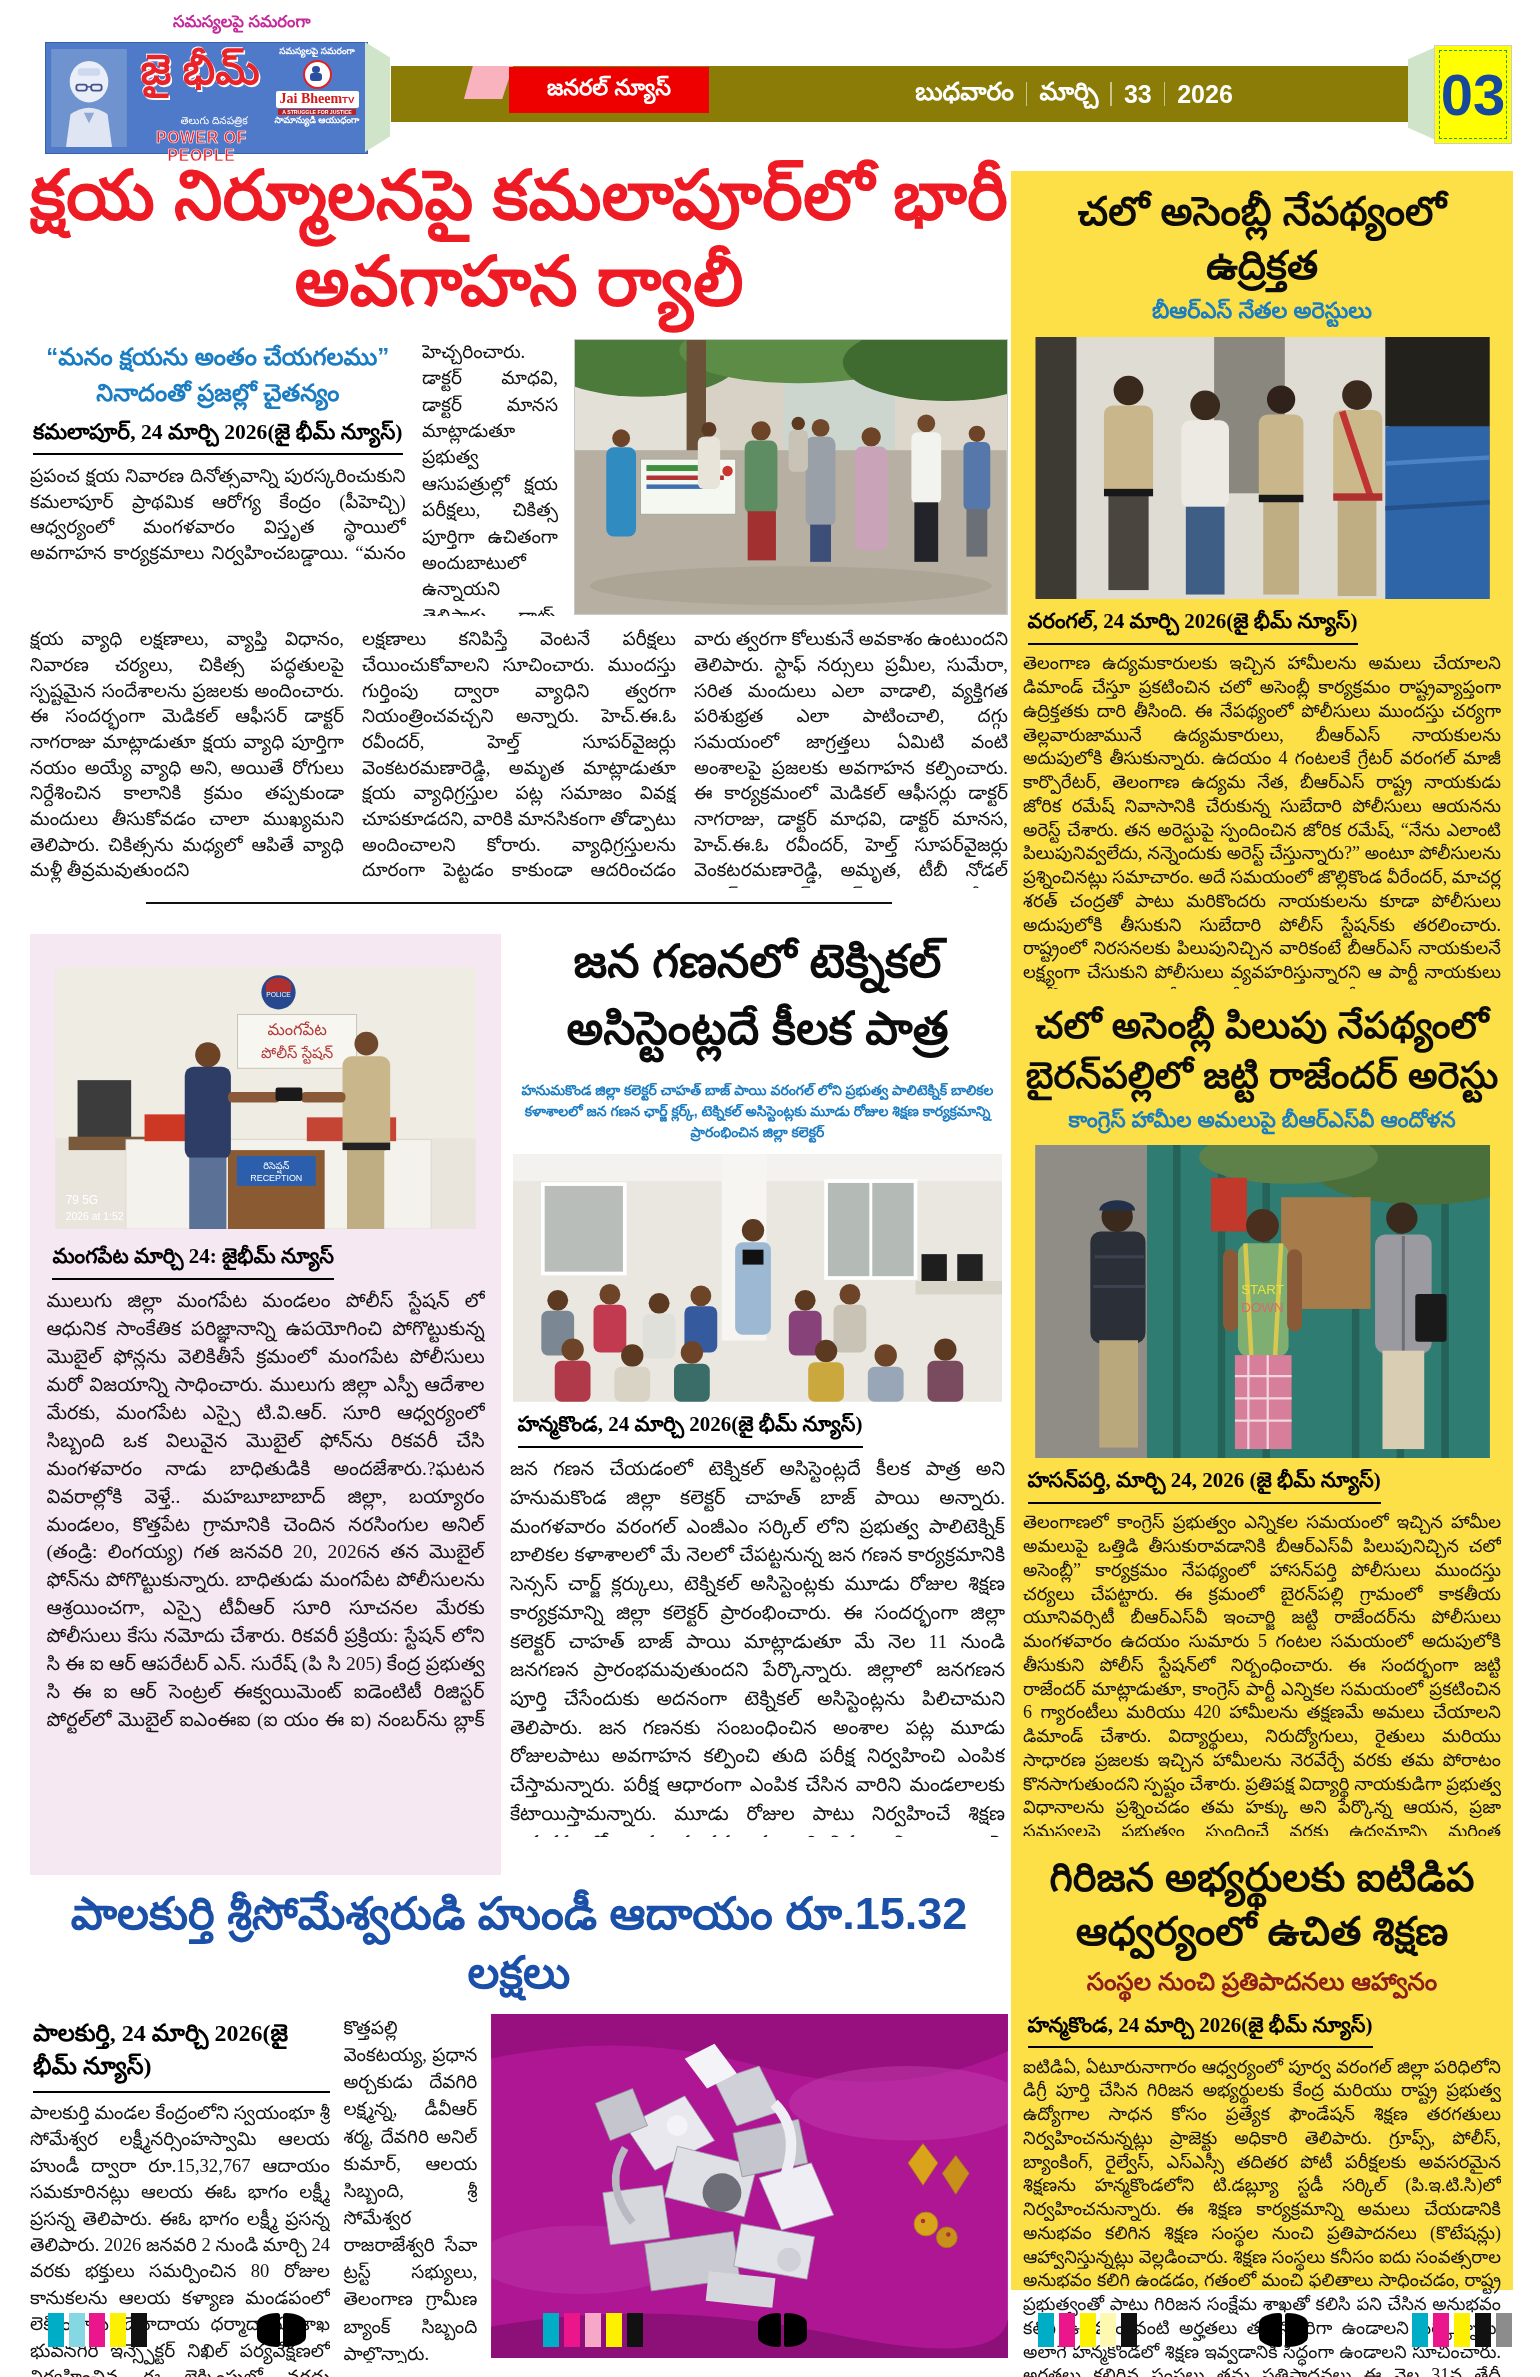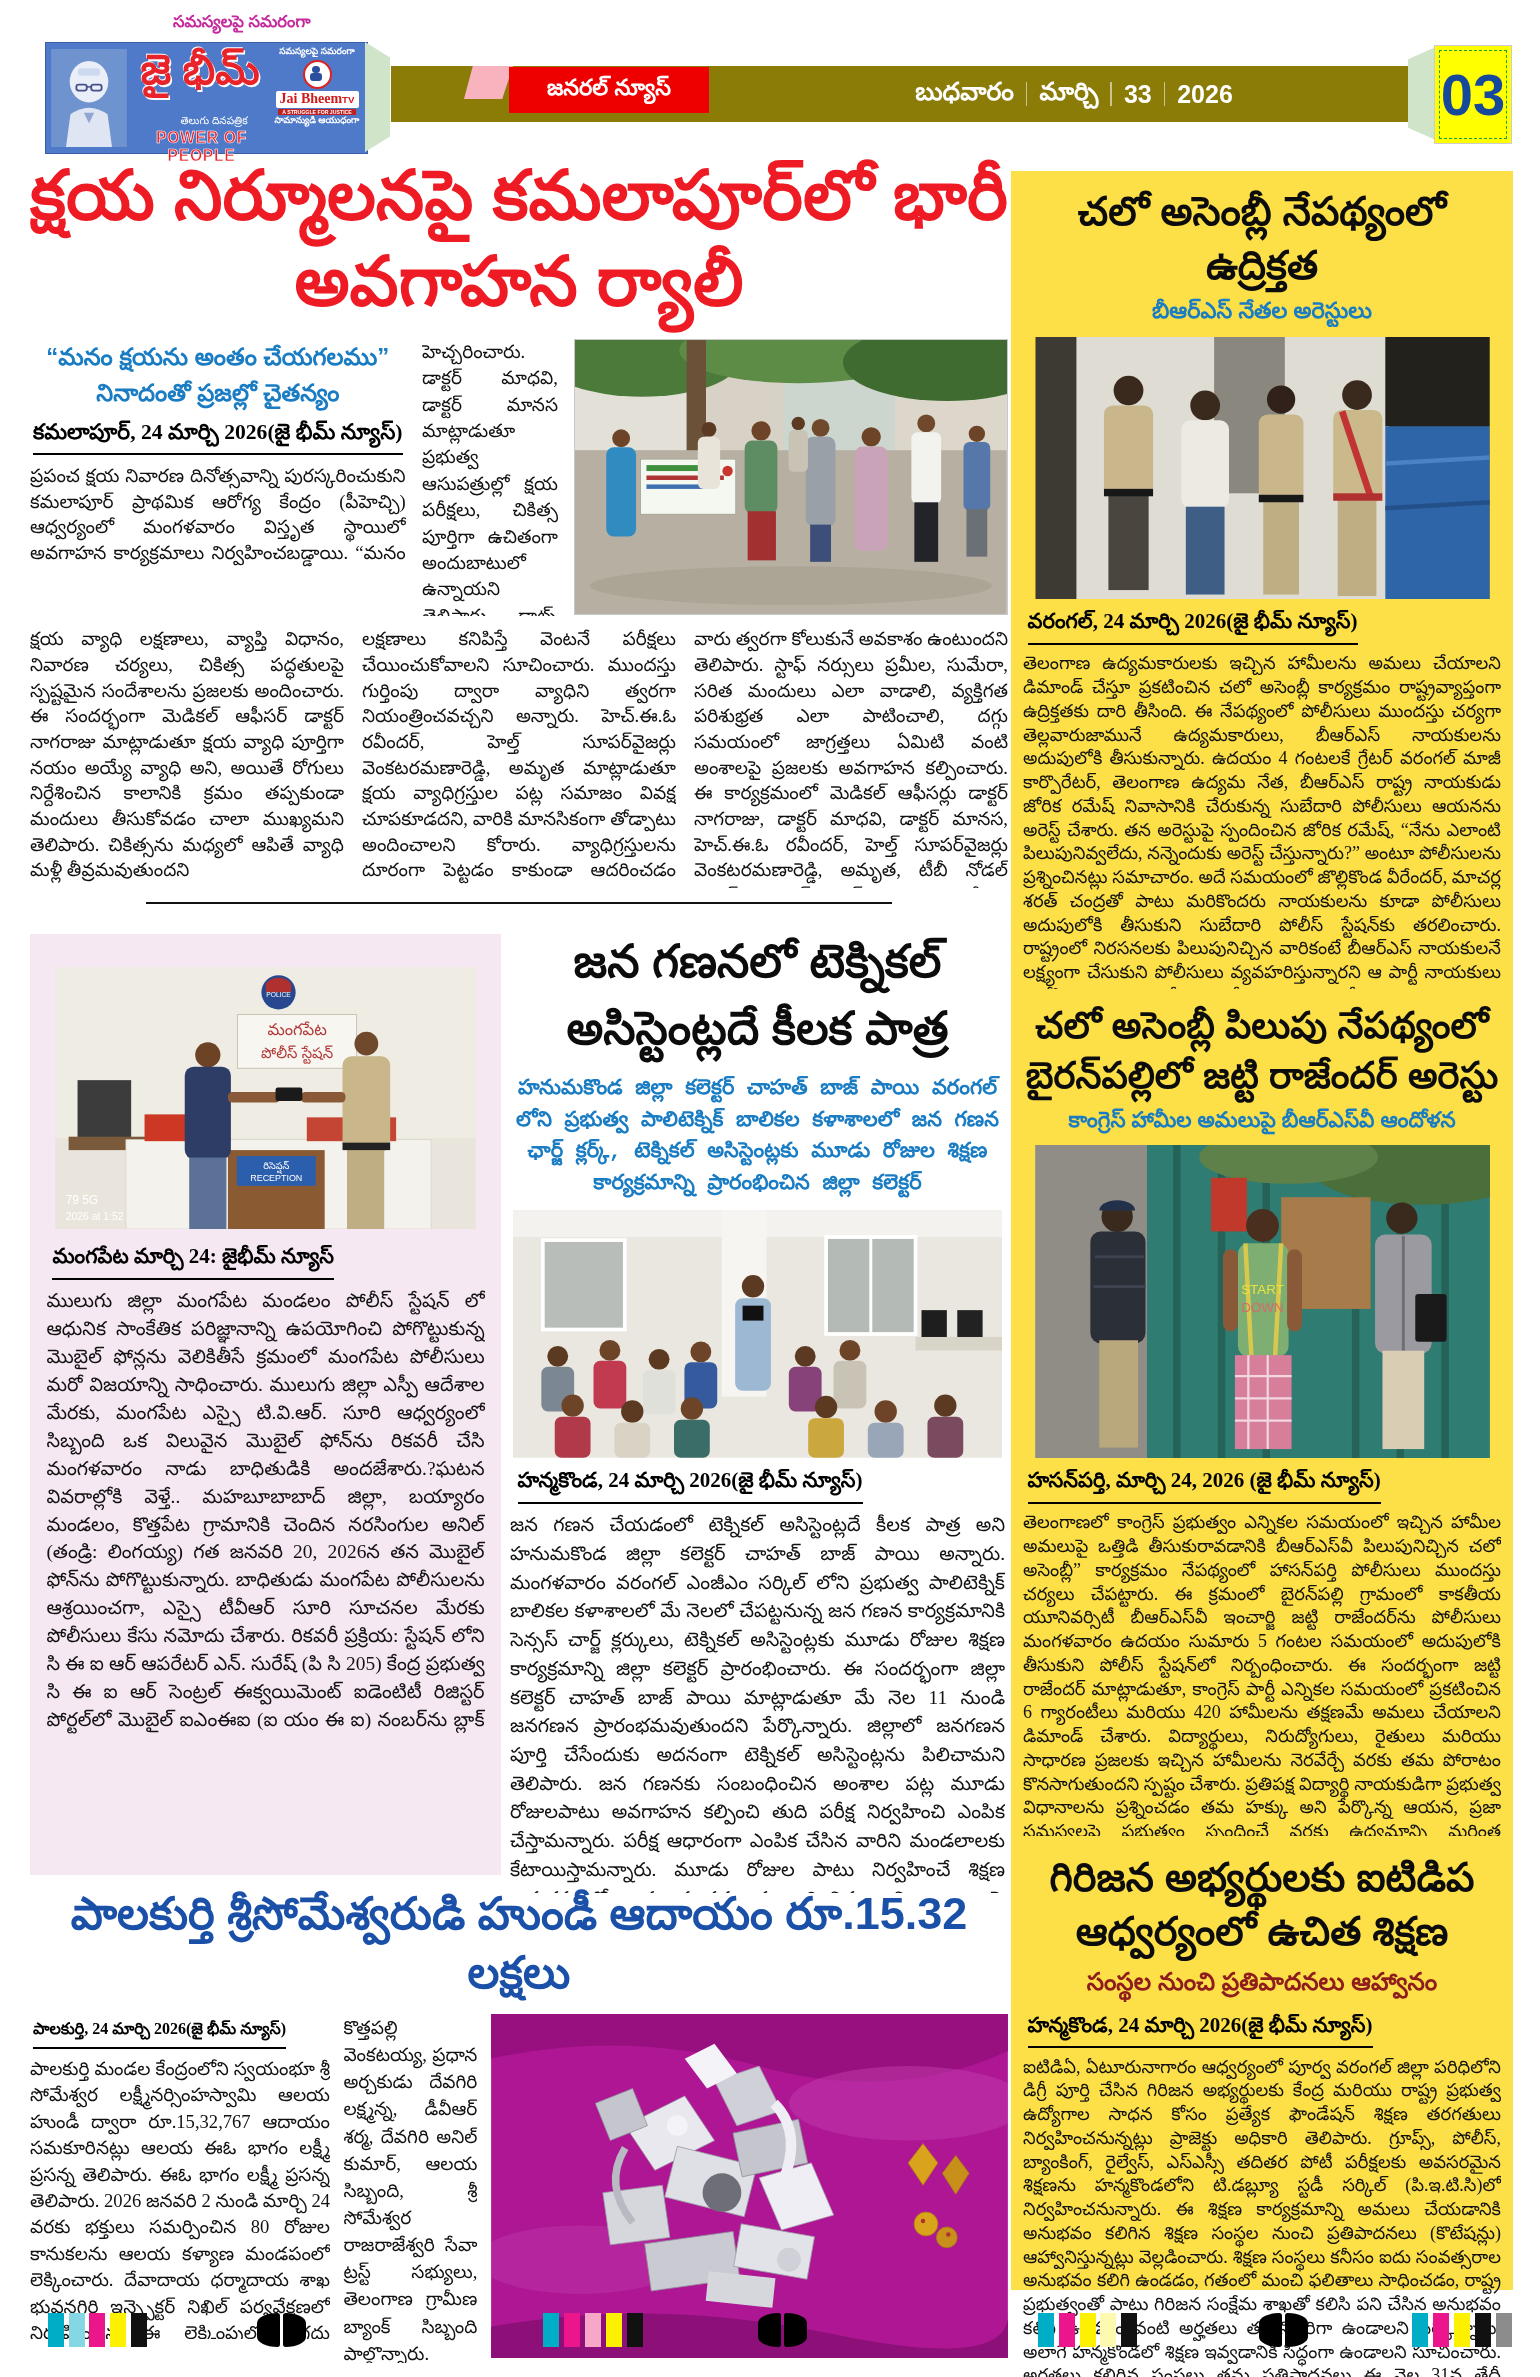--- a/index.html
+++ b/index.html
@@ -61,30 +61,30 @@
   #tb-divider{width:746px;margin:13.4px auto 0;border-top:2.2px solid #111;}
   
   #mob{left:30px;top:934px;width:471px;height:941px;background:#f6e8f2;padding:18px 16.4px;box-sizing:border-box;}
   #mob-headline{font:bold 41px "Liberation Sans",sans-serif;color:#0c0c0c;text-align:center;line-height:1.45;}
   #mob-photo{width:421px;height:262px;margin:15px auto 12px;display:block;}
   #mob .dateline{margin:3px 0 7.5px 6px;}
   #mob-body{height:447px;font-size:19.4px;line-height:1.44;}
   
   #cen{left:510px;top:928px;width:495px;height:948px;}
   #cen-headline{font:bold 46px "Liberation Sans",sans-serif;text-align:center;line-height:1.45;color:#0c0c0c;}
-  #cen-sub{font-size:21px;line-height:1.5;margin-top:12px;font-family:Liberation Mono, monospace;}
+  #cen-sub{font-size:14px;line-height:1.5;margin-top:19px;}
   #cen-photo{width:489px;height:248px;margin:10.4px auto 9px;display:block;}
   #cen .dateline{margin:1.5px 0 7.5px 7.5px;}
   #cen-body{height:382px;font-size:19.4px;line-height:1.48;}
   
   #hun{left:30px;top:1885px;width:978px;height:422px;}
   #hun-headline{font:bold 45px "Liberation Sans",sans-serif;color:#1b50a8;text-align:center;line-height:1.3;}
   #hun-row{display:flex;gap:13.4px;margin-top:12px;height:349px;}
   #hun-col1{width:300px;}
-  #hun-col1 .dateline{font-size:16px;margin:6px 0 7.5px 3px;font-family:Liberation Serif, serif;}
+  #hun-col1 .dateline{font-size:24px;margin:6px 0 7.5px 3px;font-family:Liberation Serif, serif;}
   #hun-body1{height:283px;font-size:18.6px;line-height:1.42;}
   #hun-col2{width:134px;font-size:18.6px;line-height:1.46;}
   #hun-photo{width:517px;height:344px;}
   
   #panel{left:1011px;top:171px;width:502px;height:2119px;background:#fde047;padding:13.4px 12px;box-sizing:border-box;}
   .p-headline{font:bold 40px "Liberation Sans",sans-serif;color:#0c0c0c;text-align:center;line-height:1.35;}
   .p-sub{font-size:22.4px;margin:6px 0 7.5px;}
   .p-photo{display:block;margin:6px auto 9px;}
   .p-body{font-size:18px;line-height:1.32;}
   .p-dateline{margin:1.5px 0 7.5px 4.5px;}

